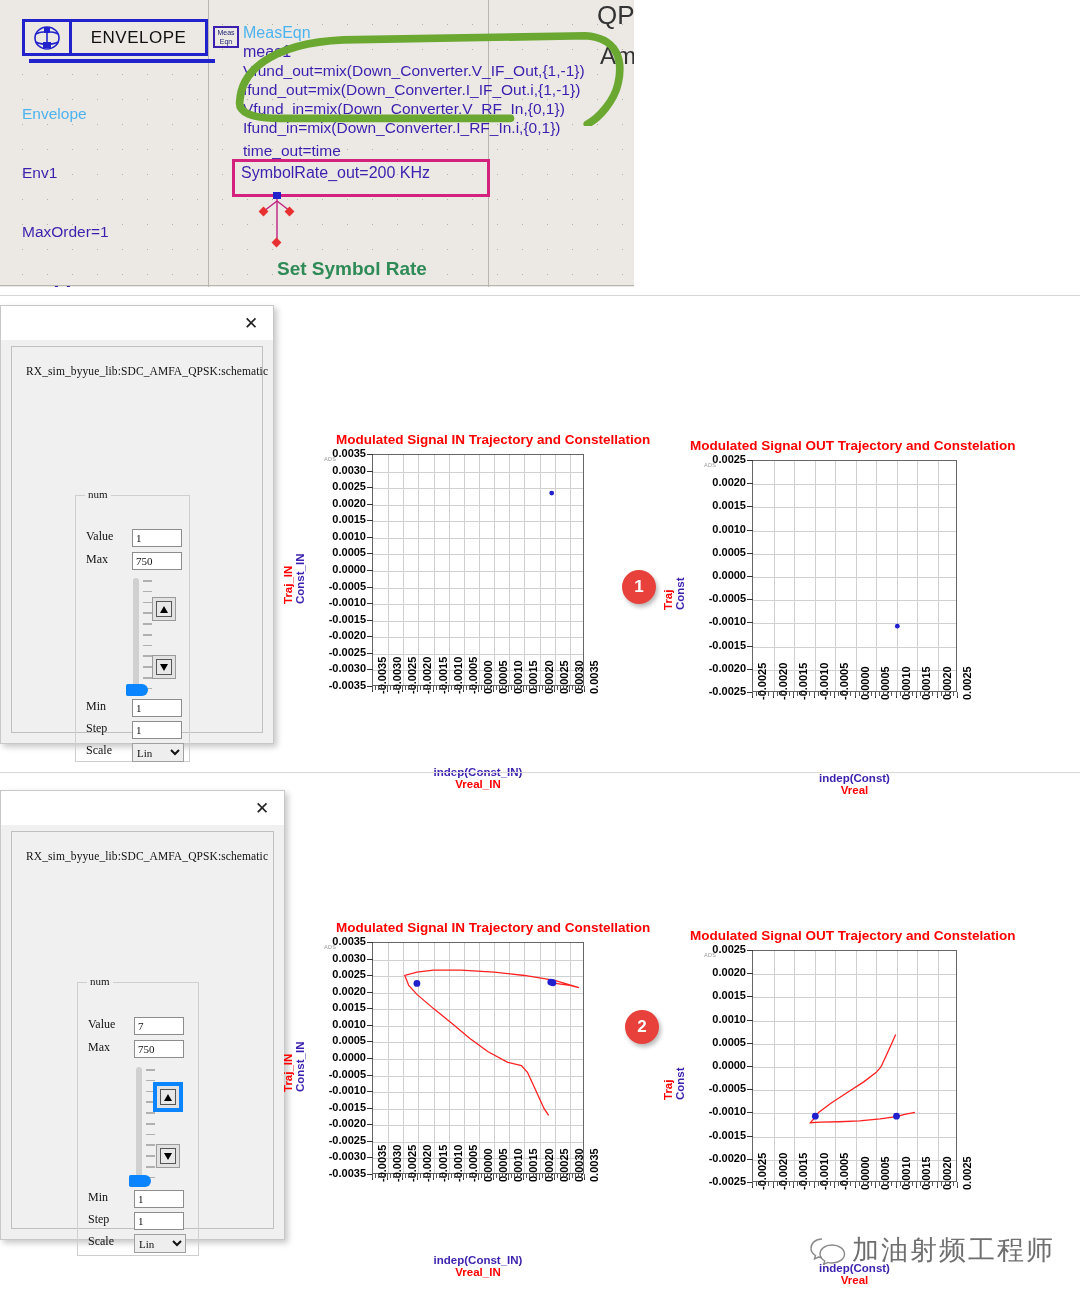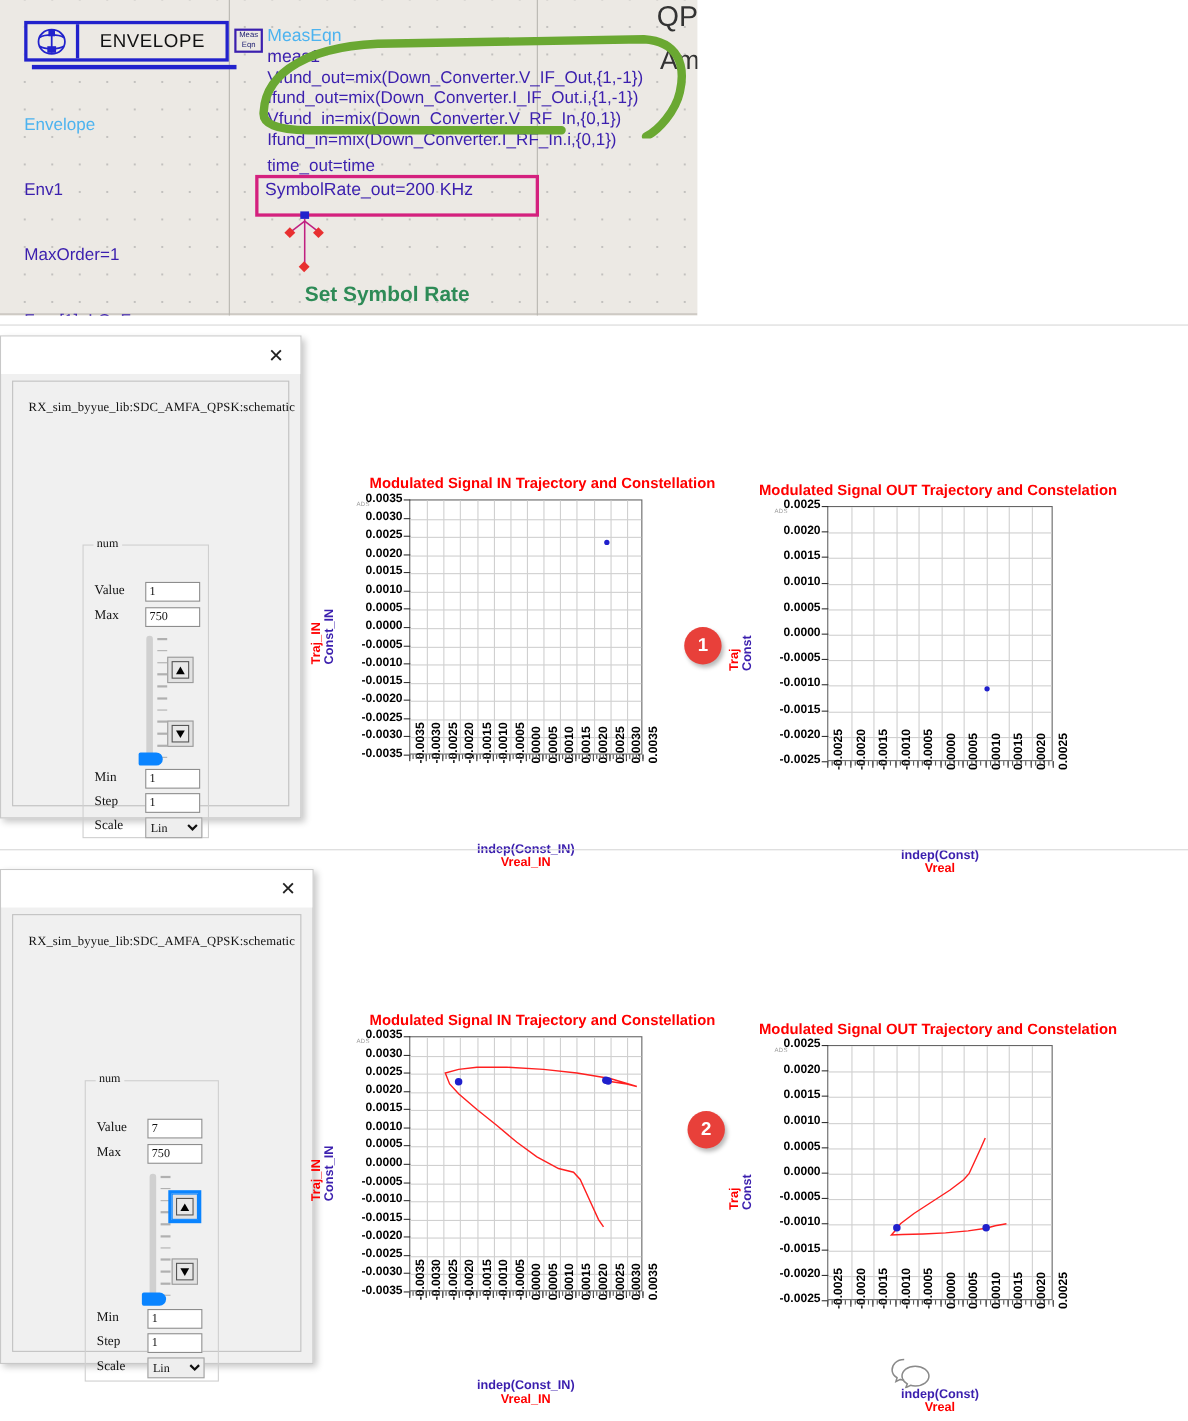--- a/index.html
+++ b/index.html
@@ -928,13 +928,14 @@
 <div class="sep" style="top:295px;"></div>
 <div class="sep" style="top:772px;"></div>
 
 <div class="watermark" style="left:810px;top:1232px;">
   <svg width="36" height="30" viewBox="0 0 36 30">
     <g fill="none" stroke="#8a8a8a" stroke-width="1.4">
       <path d="M12 4 C5 4 1 8.5 1 13.5 C1 16.5 3 19 5.5 20.5 L4.5 24 L8.5 22 C9.6 22.3 10.8 22.5 12 22.5"></path>
       <path d="M22 10 C29 10 34.5 14 34.5 19 C34.5 24 29 28 22 28 C20.5 28 19 27.8 17.8 27.4 L13.5 29.5 L14.8 26 C12 24.4 10 22 10 19 C10 14 15 10 22 10 Z"></path>
     </g>
   </svg>
+  <span class="wmtext">加油射频工程师</span>
 </div>
 
 </body></html>

